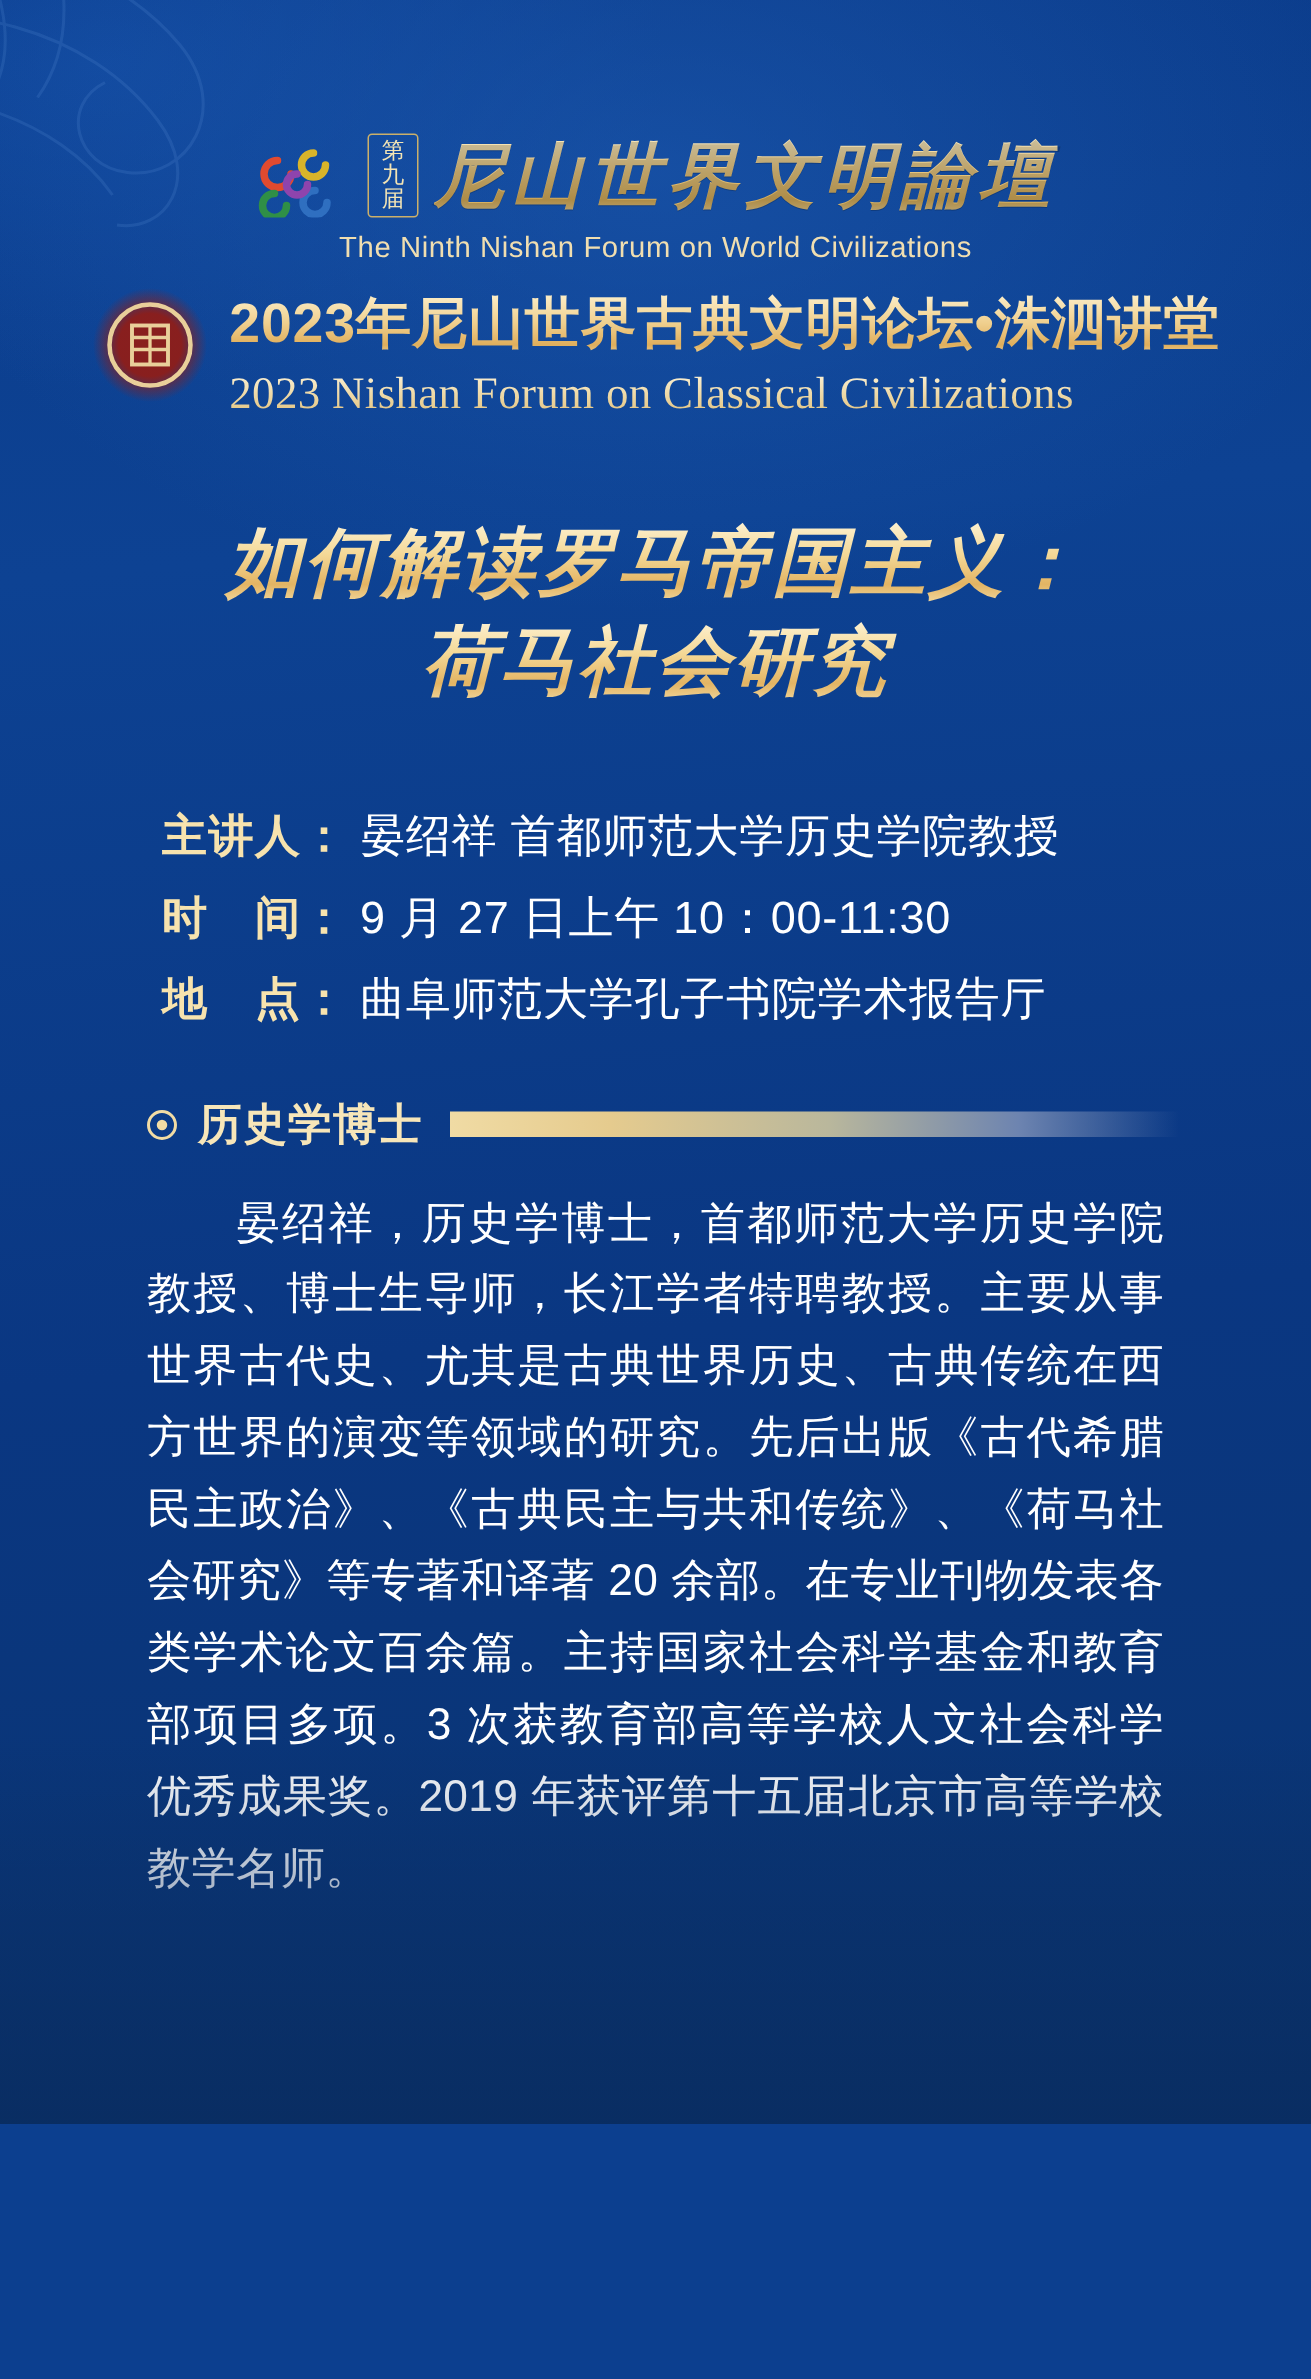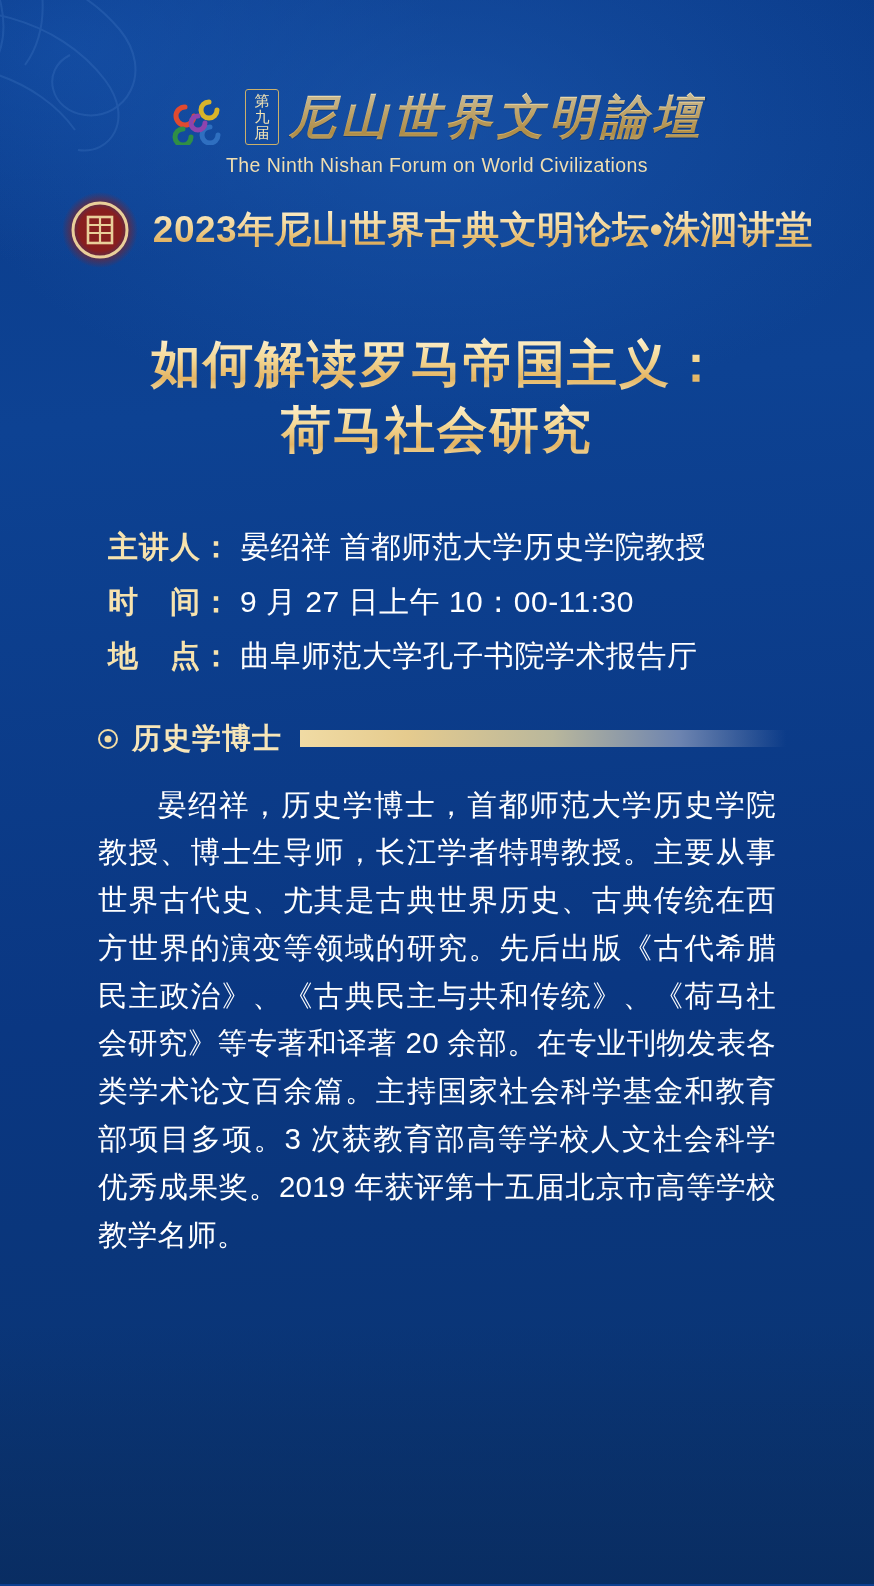--- a/index.html
+++ b/index.html
@@ -13,21 +13,21 @@
 
   body {
     font-family: "Liberation Sans", "DejaVu Sans", sans-serif;
     background: #0c3f8f;
     position: relative;
   }
 
   .poster {
     position: relative;
     width: 874px;
-    height: 1584px;
+    height: 1416px;
     background:
       radial-gradient(ellipse 700px 420px at 50% 8%, rgba(30,92,180,0.55) 0%, rgba(12,63,143,0) 70%),
       radial-gradient(ellipse 520px 300px at 8% 3%, rgba(20,78,165,0.75) 0%, rgba(12,63,143,0) 72%),
       linear-gradient(175deg, #0b3c8b 0%, #0d4293 26%, #0a3782 62%, #0a346f 100%);
     overflow: hidden;
   }
 
   
   .corner-deco {
     position: absolute;
@@ -98,21 +98,20 @@
     font-size: 19.5px;
     letter-spacing: 0.4px;
     color: #f0deb0;
     font-family: "Liberation Sans", "DejaVu Sans", sans-serif;
     font-weight: 500;
   }
 
   .classical-row {
     margin-top: 14px;
     display: flex;
-    align-items: center;
     justify-content: center;
     gap: 14px;
   }
 
   .seal {
     width: 78px;
     height: 78px;
     flex: 0 0 auto;
     position: relative;
   }
@@ -142,20 +141,21 @@
     color: transparent;
     -webkit-text-fill-color: transparent;
     white-space: nowrap;
   }
 
   
   .title-block {
     margin-top: 62px;
     text-align: center;
     line-height: 1.32;
+    font-style: italic;
   }
   .title-line {
     font-size: 50px;
     font-weight: bold;
     letter-spacing: 2px;
     background: linear-gradient(to bottom, #fff8e2 0%, #f4d896 42%, #e3b463 72%, #f7e7b8 100%);
     -webkit-background-clip: text;
     background-clip: text;
     color: transparent;
     -webkit-text-fill-color: transparent;
@@ -286,20 +286,21 @@
             </radialGradient>
           </defs>
           <circle cx="39" cy="39" r="38" fill="url(#sealglow)"></circle>
           <circle cx="39" cy="39" r="27" fill="none" stroke="#e9cf9a" stroke-width="3"></circle>
           <rect x="27" y="26" width="24" height="26" fill="none" stroke="#e9cf9a" stroke-width="2.6"></rect>
           <path d="M27 34 h24 M27 42 h24 M39 26 v26" stroke="#e9cf9a" stroke-width="2.2" fill="none"></path>
         </svg>
       </span>
       <span class="classical-text">
         <div class="classical-cn">2023年尼山世界古典文明论坛•洙泗讲堂</div>
+        <div class="classical-en">2023 Nishan Forum on Classical Civilizations</div>
       </span>
     </div>
   </header>
 
   <div class="title-block">
     <div class="title-line">如何解读罗马帝国主义：</div>
     <div class="title-line">荷马社会研究</div>
   </div>
 
   <div class="info">

